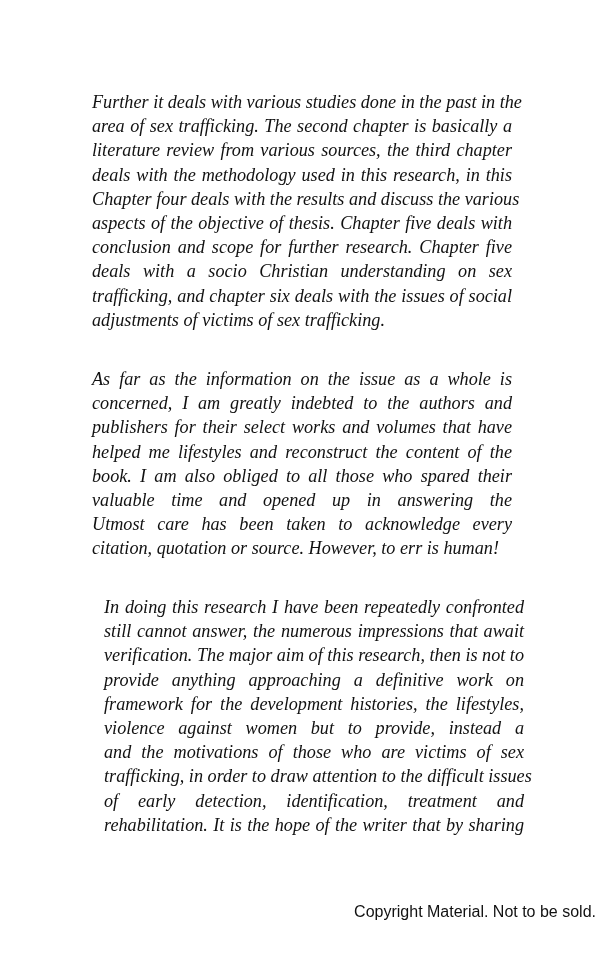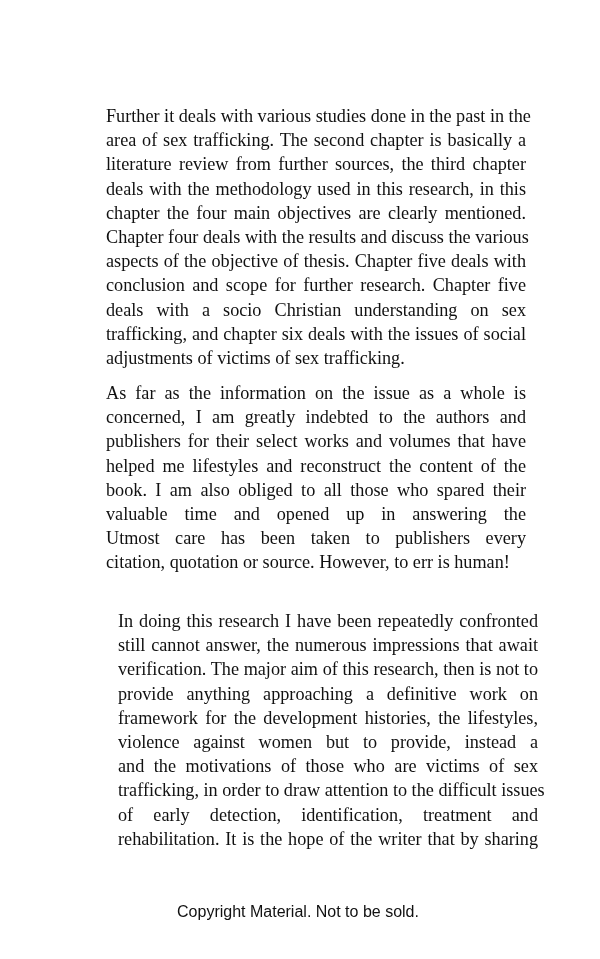--- a/index.html
+++ b/index.html
@@ -1,63 +1,62 @@
 <!DOCTYPE html>
 <html><head>
 <meta charset="utf-8">
 <style>
   html, body { margin: 0; padding: 0; background: #ffffff; }
   body { width: 600px; height: 959px; position: relative; overflow: hidden; }
   .page { position: absolute; left: 90px; width: 420px; top: 88px; }
-  .para { margin: 16px; }
+  .para { margin: 2px; font-style: italic; }
   .line {
     font-family: "Liberation Serif", serif;
     font-size: 18.2px;
     line-height: 24.2px;
     height: 24.2px;
     color: #111111;
     text-align: justify;
     text-align-last: justify;
     white-space: nowrap;
     overflow: visible;
   }
   .line.last { text-align-last: left; }
   #p1 { position: absolute; top: 0; left: 0; width: 420px; }
   #p2 { position: absolute; top: 277px; left: 0; width: 420px; }
   #p3 { position: absolute; top: 505px; left: 12px; width: 420px; }
   .footer {
-    position: absolute; top: 903px; left: 0; width: 596px; text-align: center;
+    position: absolute; top: 903px; left: 0; width: 596px; text-align: right;
     font-family: "Liberation Sans", sans-serif; font-size: 16px; color: #111111;
   }
 </style>
 </head>
 <body>
 
 <div class="page">
   <div id="p1" class="para">
       <div class="line">Further it deals with various studies done in the past in the</div>
       <div class="line">area of sex trafficking. The second chapter is basically a</div>
-      <div class="line">literature review from further sources, the third chapter</div>
+      <div class="line">literature review from various sources, the third chapter</div>
       <div class="line">deals with the methodology used in this research, in this</div>
-      <div class="line">chapter the four main objectives are clearly mentioned.</div>
       <div class="line">Chapter four deals with the results and discuss the various</div>
       <div class="line">aspects of the objective of thesis. Chapter five deals with</div>
       <div class="line">conclusion and scope for further research. Chapter five</div>
       <div class="line">deals with a socio Christian understanding on sex</div>
       <div class="line">trafficking, and chapter six deals with the issues of social</div>
       <div class="line last">adjustments of victims of sex trafficking.</div>
     </div>
   <div id="p2" class="para">
       <div class="line">As far as the information on the issue as a whole is</div>
       <div class="line">concerned, I am greatly indebted to the authors and</div>
       <div class="line">publishers for their select works and volumes that have</div>
       <div class="line">helped me lifestyles and reconstruct the content of the</div>
       <div class="line">book. I am also obliged to all those who spared their</div>
       <div class="line">valuable time and opened up in answering the</div>
-      <div class="line">Utmost care has been taken to publishers every</div>
+      <div class="line">Utmost care has been taken to acknowledge every</div>
       <div class="line last">citation, quotation or source. However, to err is human!</div>
     </div>
   <div id="p3" class="para">
       <div class="line">In doing this research I have been repeatedly confronted</div>
       <div class="line">still cannot answer, the numerous impressions that await</div>
       <div class="line">verification. The major aim of this research, then is not to</div>
       <div class="line">provide anything approaching a definitive work on</div>
       <div class="line">framework for the development histories, the lifestyles,</div>
       <div class="line">violence against women but to provide, instead a</div>
       <div class="line">and the motivations of those who are victims of sex</div>

